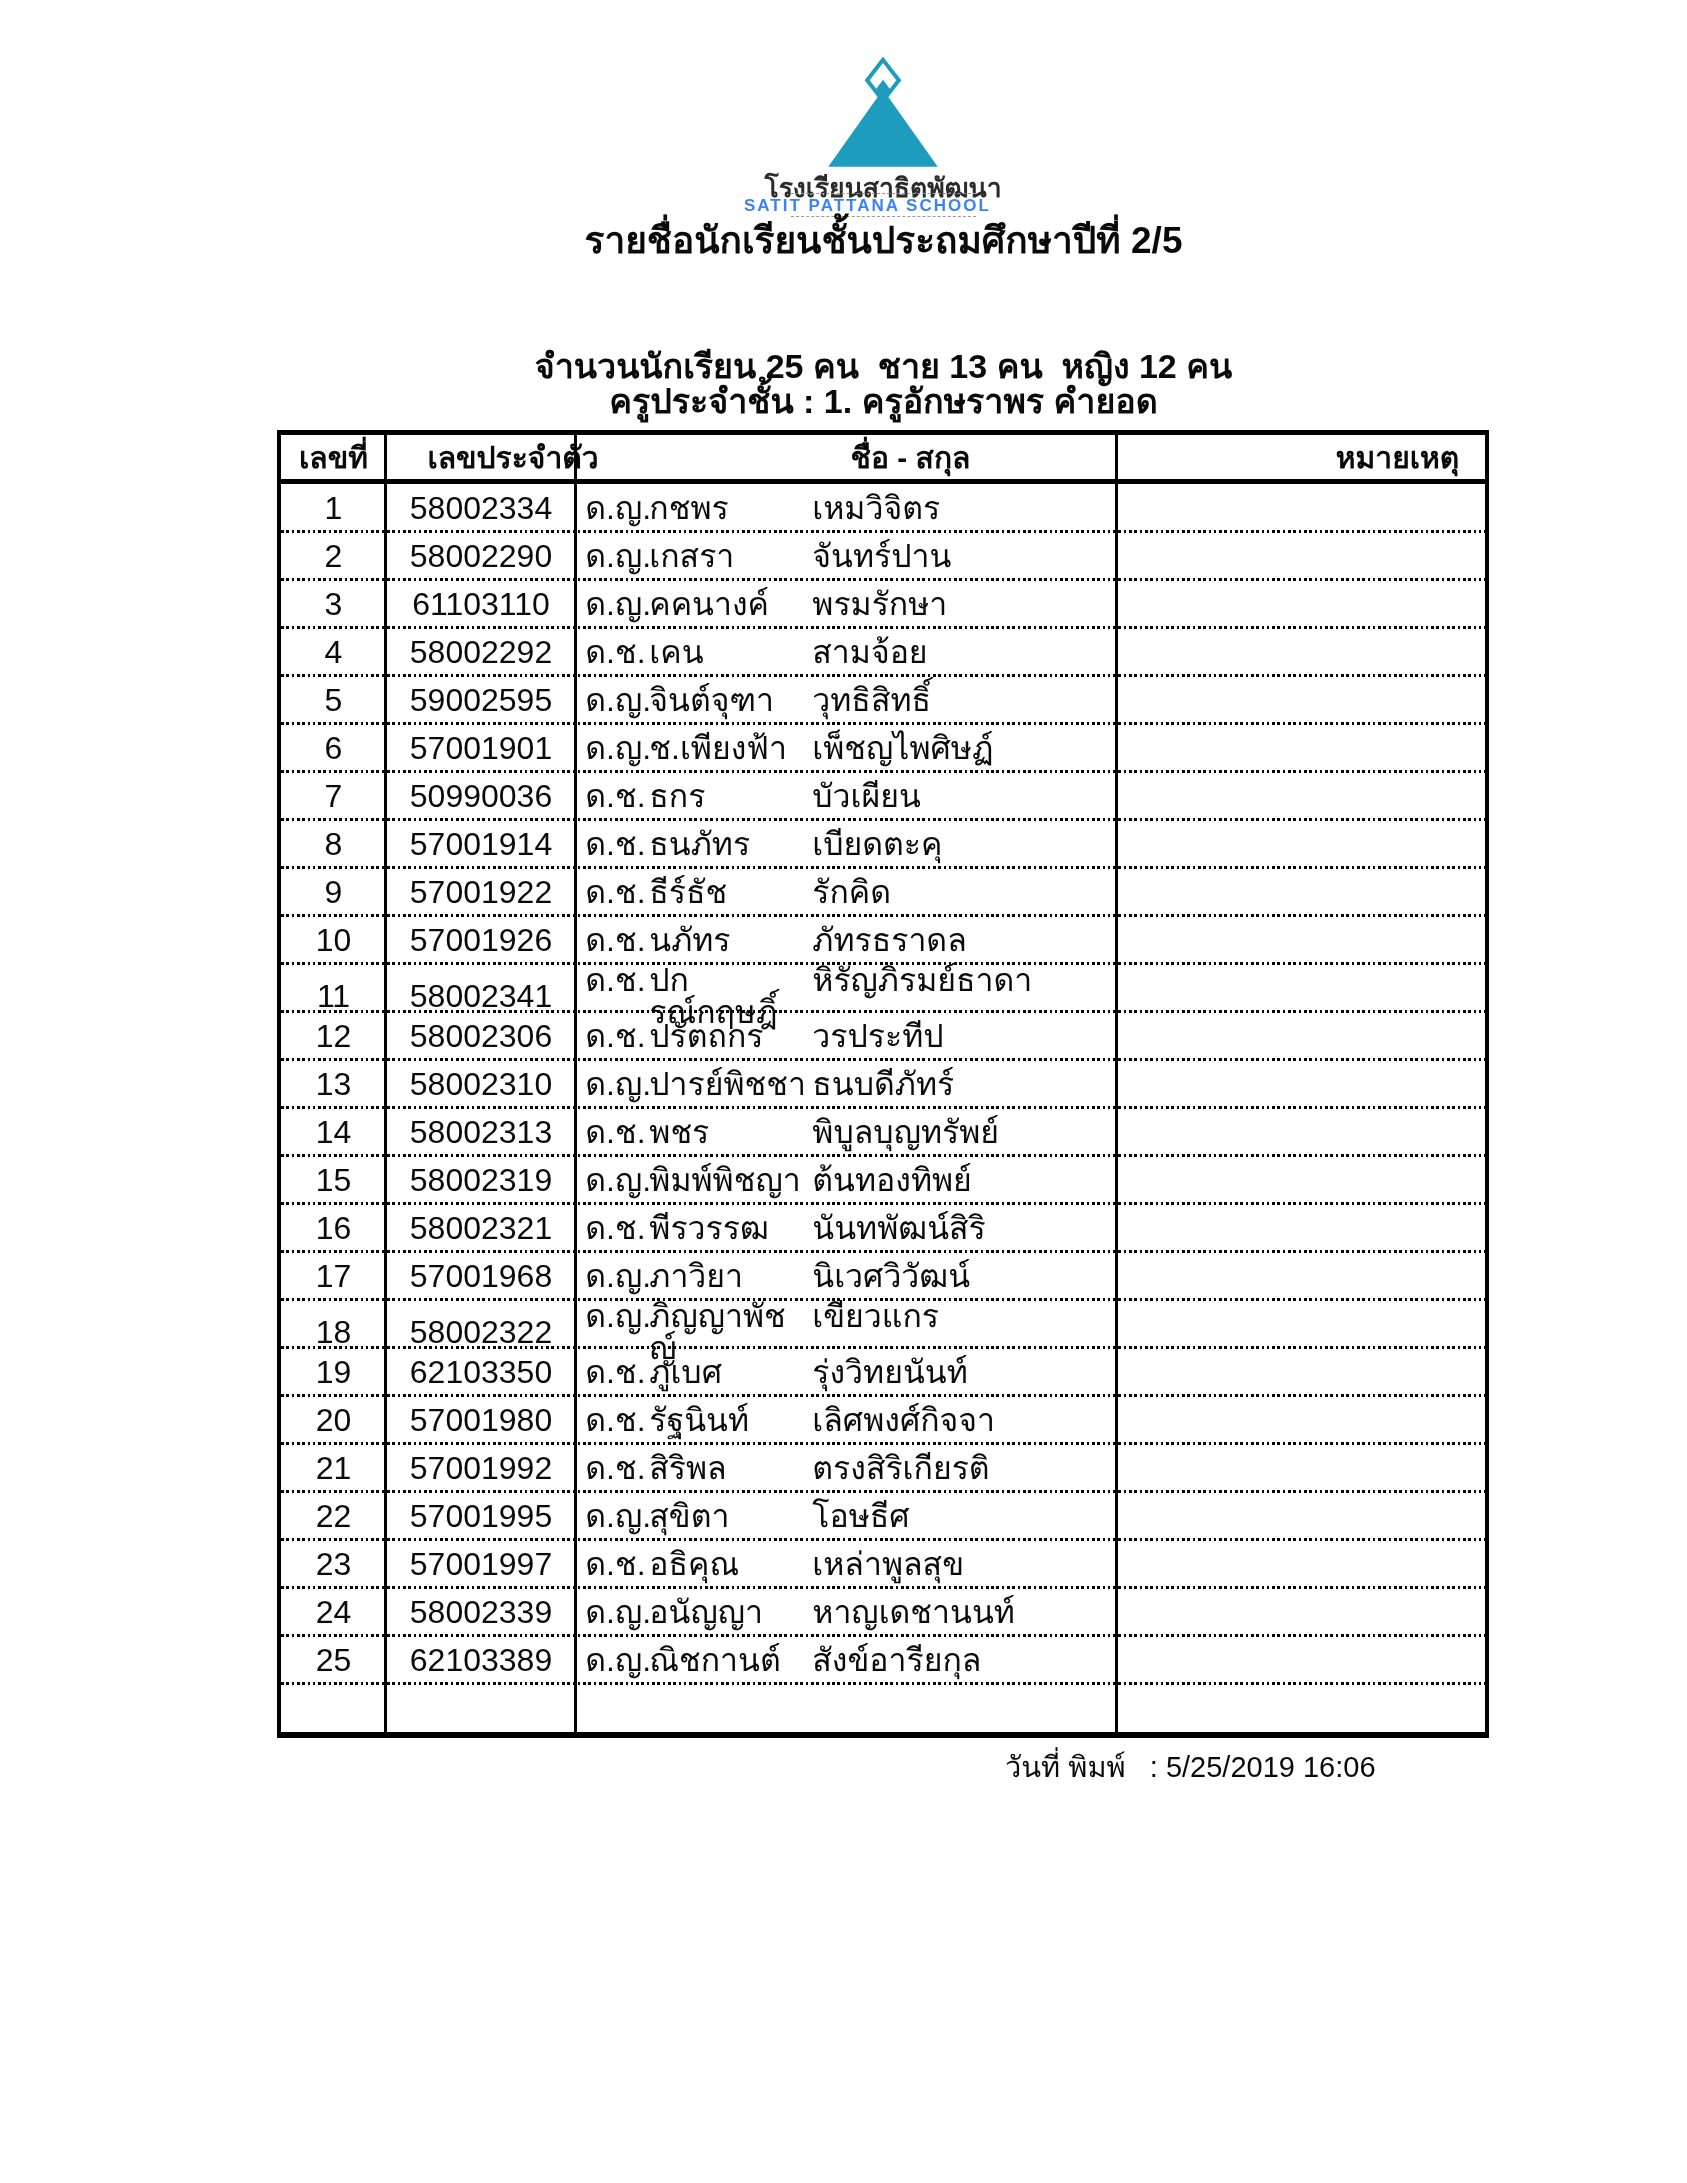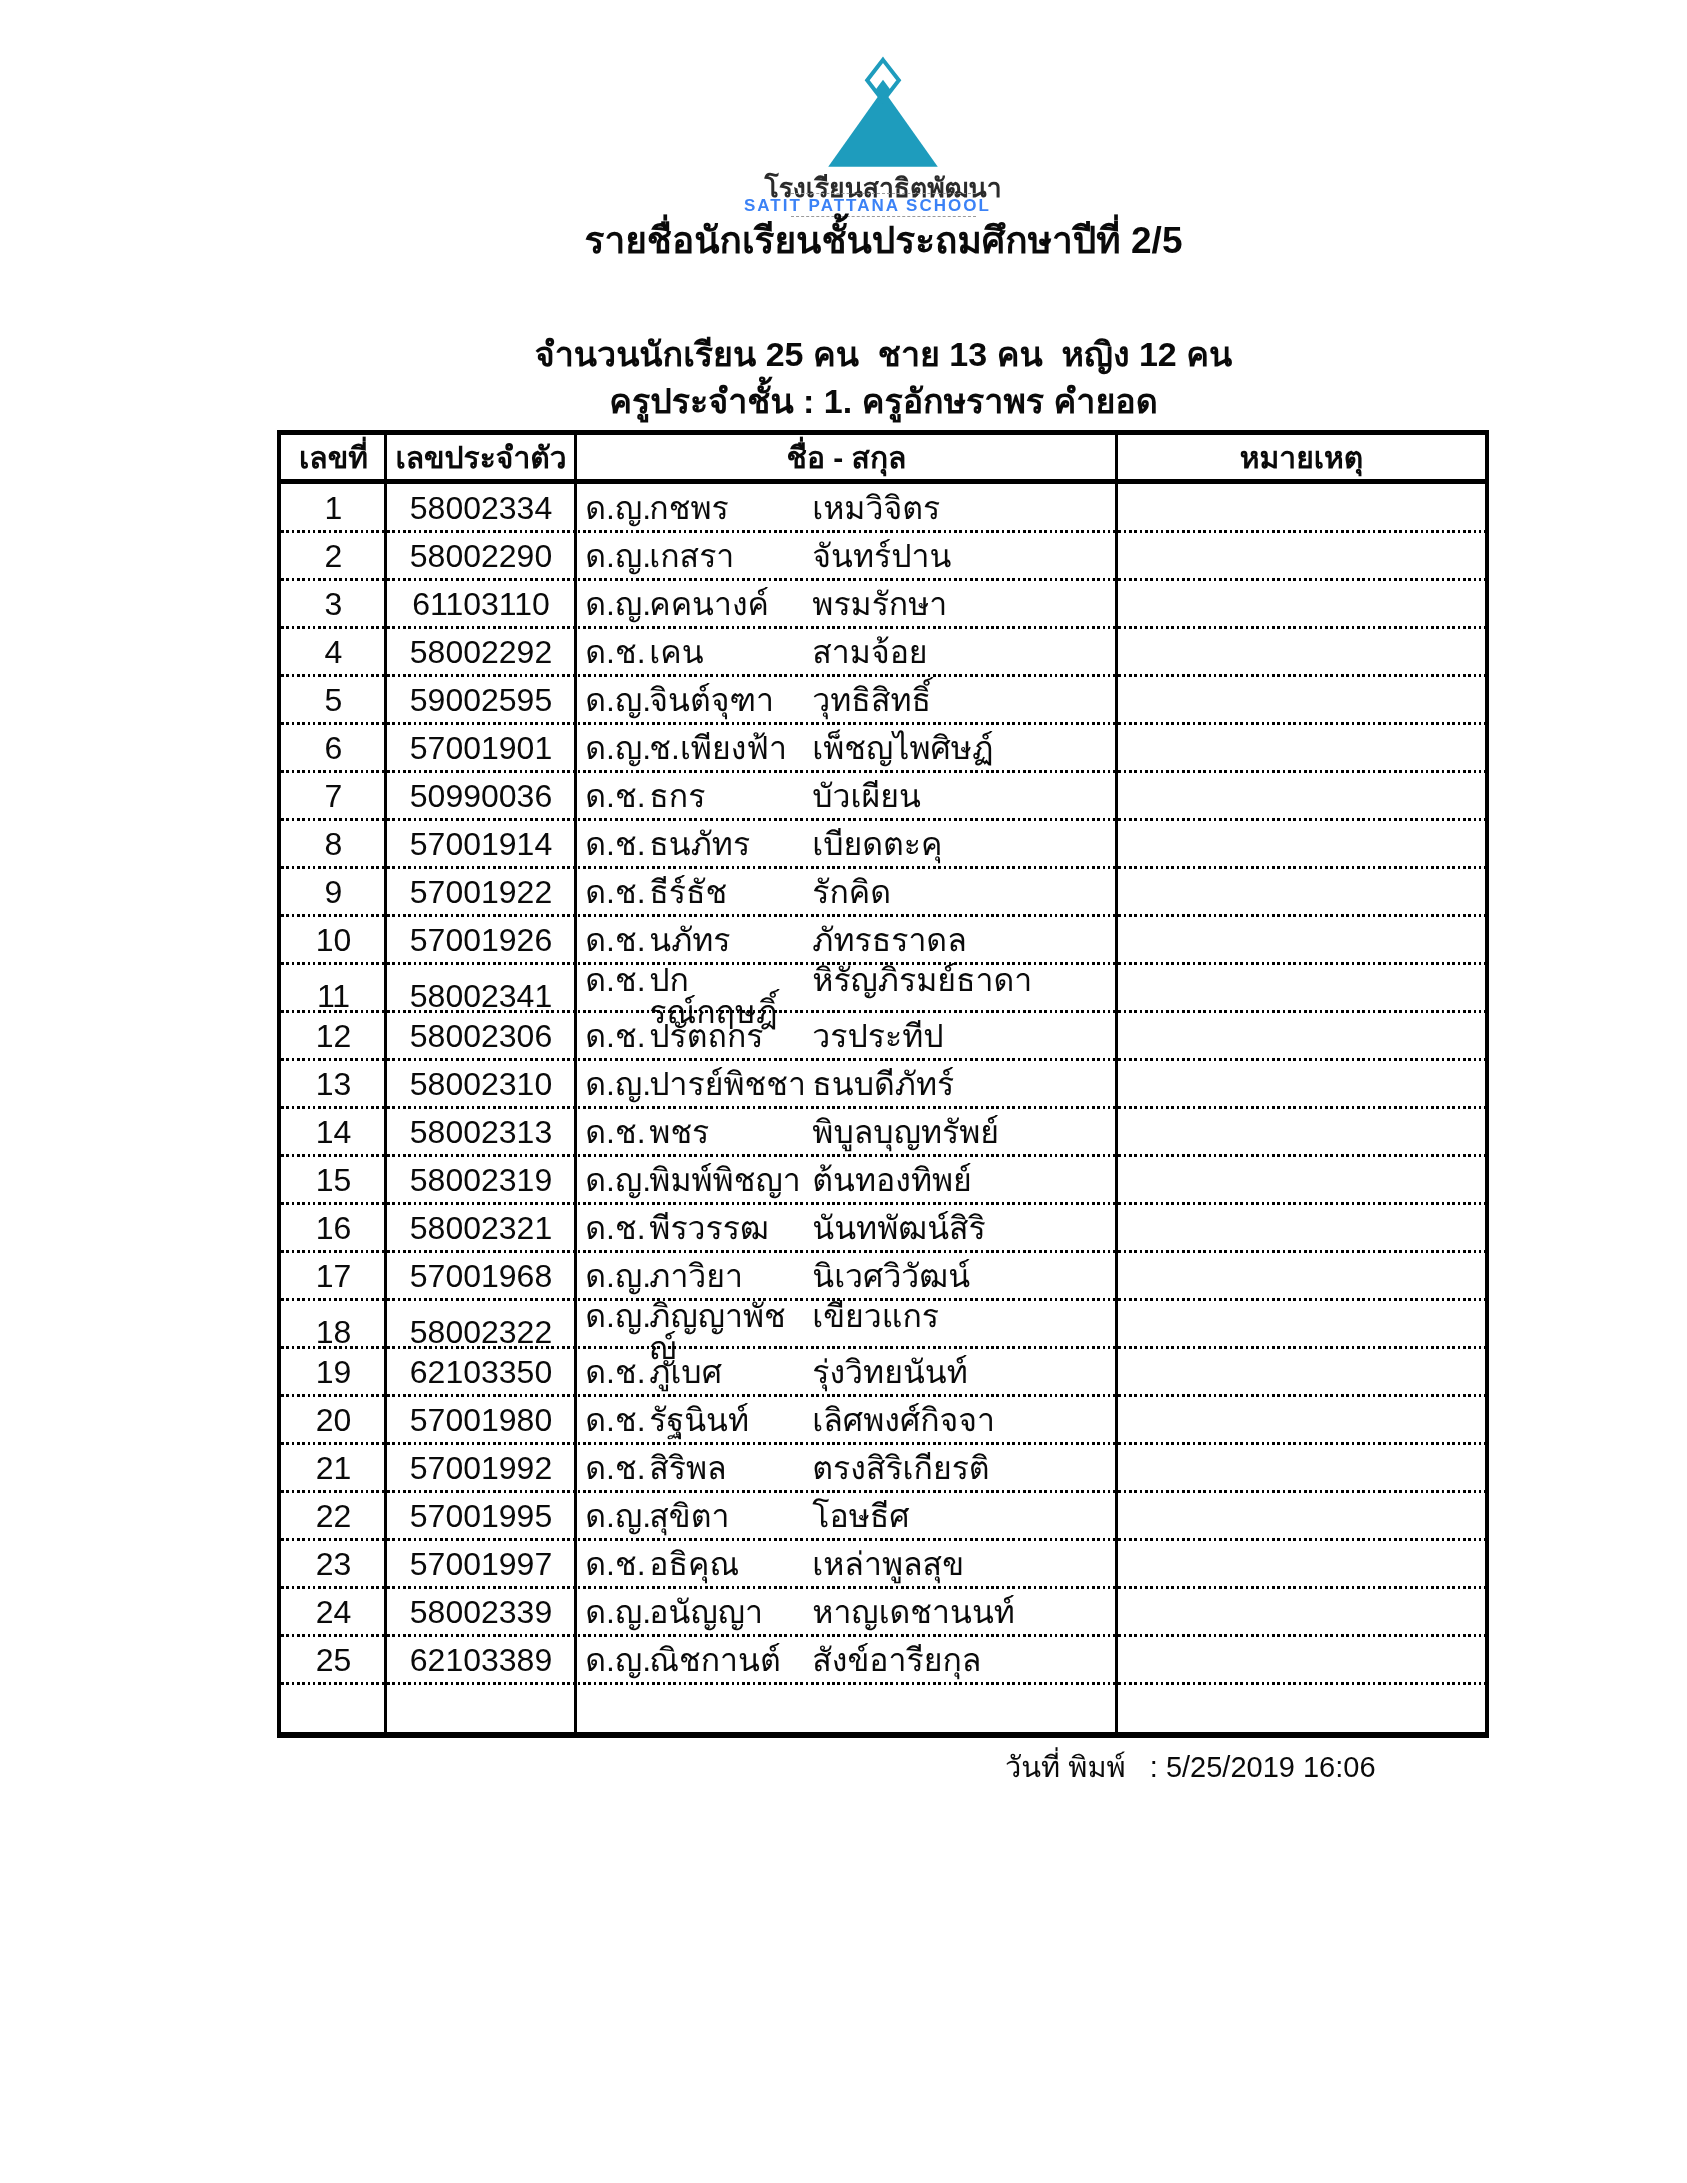--- a/index.html
+++ b/index.html
@@ -25,37 +25,38 @@
   }
   .school-name-en{
     position:absolute;left:-40px;top:143px;width:278px;
     text-align:left;font-size:17px;font-weight:600;letter-spacing:2px;
     color:#3b82f6;white-space:nowrap;
   }
   
   .title-block{position:absolute;left:278px;width:1211px;text-align:center;white-space:pre;}
   #title-main{top:210px;font-size:37px;font-weight:bold;}
   #title-semester{top:266px;font-size:37px;font-weight:bold;}
-  #title-summary{top:327px;font-size:34px;font-weight:bold;}
+  #title-summary{top:339px;font-size:34px;font-weight:bold;}
   #title-teacher{top:374px;font-size:34px;font-weight:bold;}
   
   #roster{
     position:absolute;left:277px;top:430px;width:1212px;
     border-top:5.3px solid #000;border-bottom:6.6px solid #000;
     border-left:4px solid #000;border-right:4px solid #000;
     box-sizing:border-box;
   }
   .vline{position:absolute;top:0;bottom:0;width:3.3px;background:#000;z-index:3;}
   #vline-1{left:103px;}
   #vline-2{left:293px;}
   #vline-3{left:834px;}
   .thead{
     display:grid;grid-template-columns:105px 190px 541px 369px;
     height:44px;border-bottom:5.3px solid #000;
     align-items:center;
+    gap:32px;
   }
   .th{
     text-align:center;font-size:30px;font-weight:bold;line-height:1;
     padding-top:2.6px;
   }
   .trow{
     position:relative;
     display:grid;grid-template-columns:105px 190px 541px 369px;
     height:48px;align-items:center;
   }

